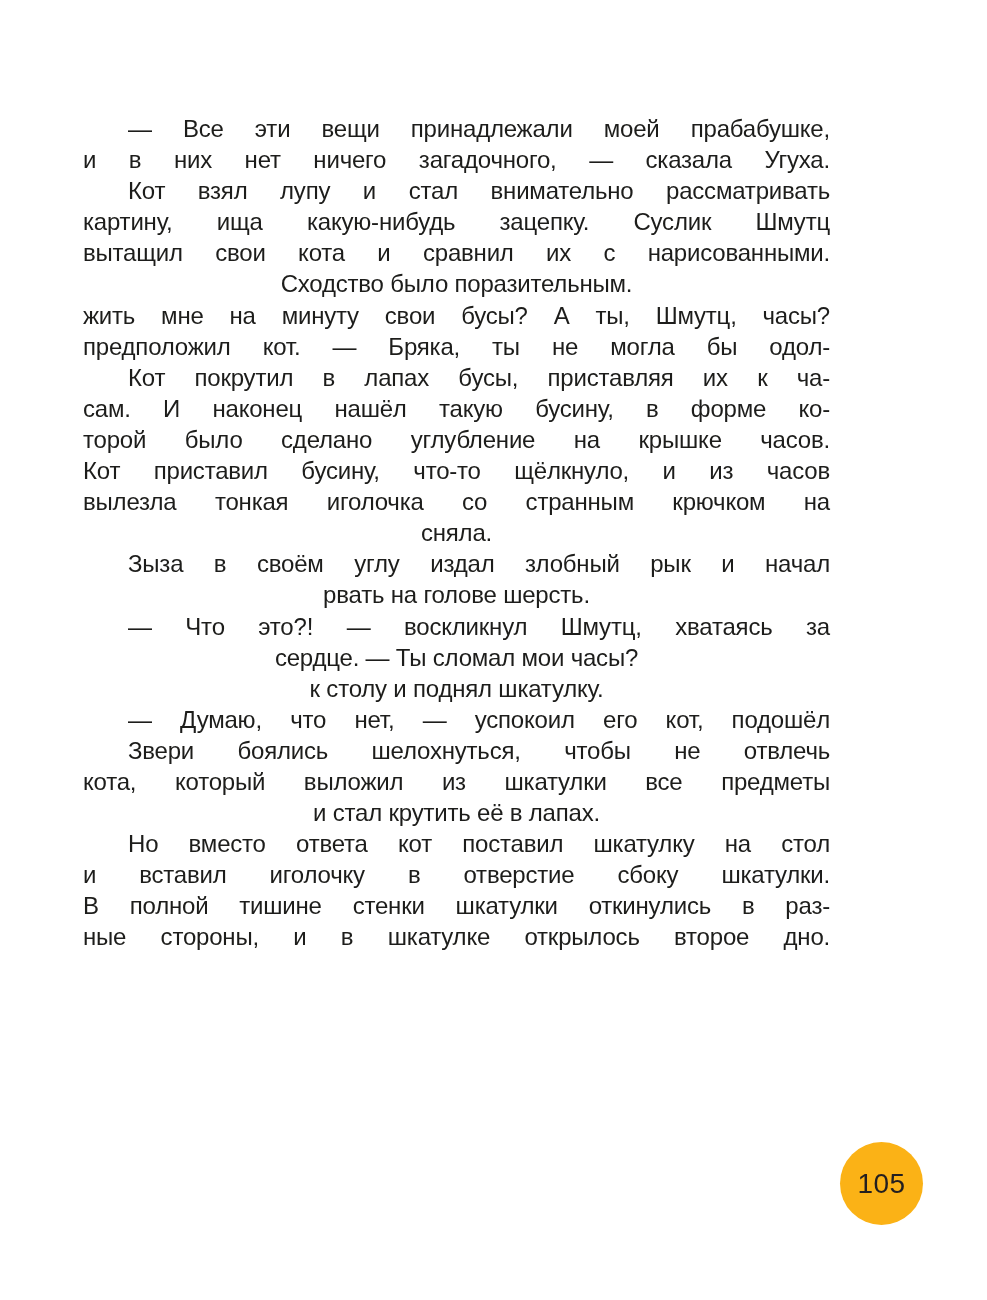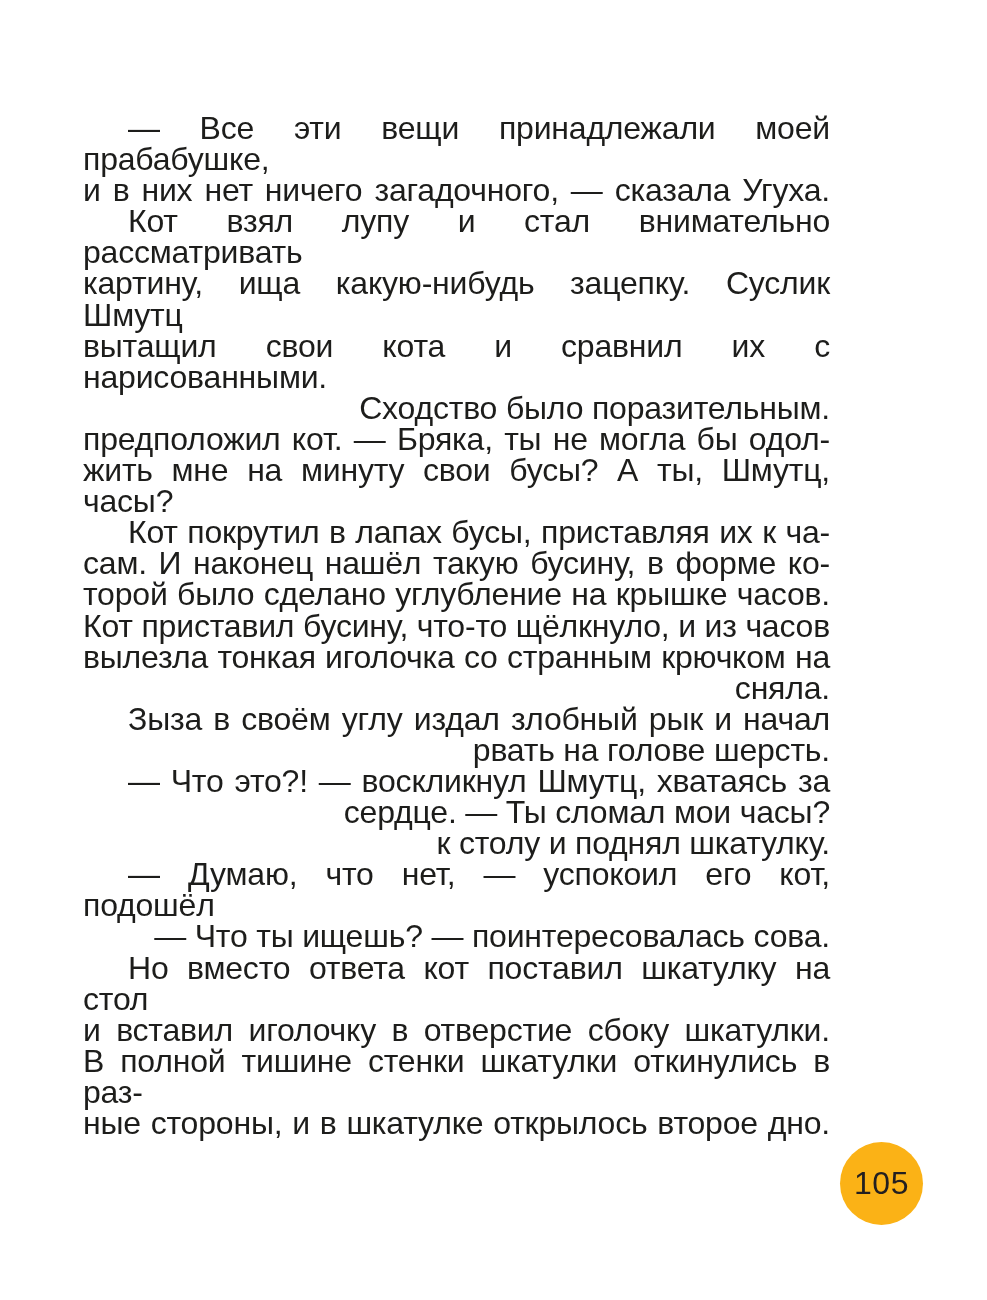--- a/index.html
+++ b/index.html
@@ -16,27 +16,27 @@
     height: 1300px;
     background: #ffffff;
     overflow: hidden;
   }
   .text-block {
     position: absolute;
     left: 83px;
     top: 113px;
     width: 747px;
     color: #1d1d1b;
-    font-size: 32px;
+    font-size: 24px;
     line-height: 31.1px;
     letter-spacing: -0.2px;
   }
   .line {
     white-space: normal;
-    text-align: right;
+    text-align: center;
   }
   
   .line.j {
     text-align: justify;
     text-align-last: justify;
   }
   
   .line.first {
     text-indent: 45px;
   }
@@ -45,43 +45,43 @@
     left: 840px;
     top: 1142px;
     width: 83px;
     height: 83px;
     border-radius: 50%;
     display: flex;
     align-items: center;
     justify-content: center;
   }
   .page-number-badge span {
-    font-size: 32px;
+    font-size: 28px;
     color: #231f20;
     letter-spacing: 0.5px;
   }
 </style>
 </head>
 <body>
 
 <div class="page">
   <div class="text-block" id="story-text" style="color: rgb(29, 29, 27);">
       <div>
         <div class="line j first">— Все эти вещи принадлежали моей прабабушке,</div>
         <div class="line j">и в них нет ничего загадочного, — сказала Угуха.</div>
       </div>
       <div>
         <div class="line j first">Кот взял лупу и стал внимательно рассматривать</div>
         <div class="line j">картину, ища какую-нибудь зацепку. Суслик Шмутц</div>
         <div class="line j">вытащил свои кота и сравнил их с нарисованными.</div>
         <div class="line">Сходство было поразительным.</div>
       </div>
       <div>
+        <div class="line j">жить мне на минуту свои бусы? А ты, Шмутц, часы?</div>
         <div class="line j">предположил кот. — Бряка, ты не могла бы одол-</div>
-        <div class="line j">жить мне на минуту свои бусы? А ты, Шмутц, часы?</div>
       </div>
       <div>
         <div class="line j first">Кот покрутил в лапах бусы, приставляя их к ча-</div>
         <div class="line j">сам. И наконец нашёл такую бусину, в форме ко-</div>
         <div class="line j">торой было сделано углубление на крышке часов.</div>
         <div class="line j">Кот приставил бусину, что-то щёлкнуло, и из часов</div>
         <div class="line j">вылезла тонкая иголочка со странным крючком на</div>
         <div class="line">сняла.</div>
       </div>
       <div>
@@ -90,21 +90,23 @@
       </div>
       <div>
         <div class="line j first">— Что это?! — воскликнул Шмутц, хватаясь за</div>
         <div class="line">сердце. — Ты сломал мои часы?</div>
       </div>
       <div>
         <div class="line">к столу и поднял шкатулку.</div>
         <div class="line j first">— Думаю, что нет, — успокоил его кот, подошёл</div>
       </div>
       <div>
-        <div class="line first">— Что ты ищешь? — поинтересовалась сова.</div>
+        <div class="line j first">Звери боялись шелохнуться, чтобы не отвлечь</div>
+        <div class="line j">кота, который выложил из шкатулки все предметы</div>
+        <div class="line">и стал крутить её в лапах.</div>
       </div>
       <div>
         <div class="line j first">Но вместо ответа кот поставил шкатулку на стол</div>
         <div class="line j">и вставил иголочку в отверстие сбоку шкатулки.</div>
         <div class="line j">В полной тишине стенки шкатулки откинулись в раз-</div>
         <div class="line j">ные стороны, и в шкатулке открылось второе дно.</div>
       </div>
     </div>
   <div class="page-number-badge" id="page-badge" style="background: rgb(251, 178, 22);">
     <span>105</span>

